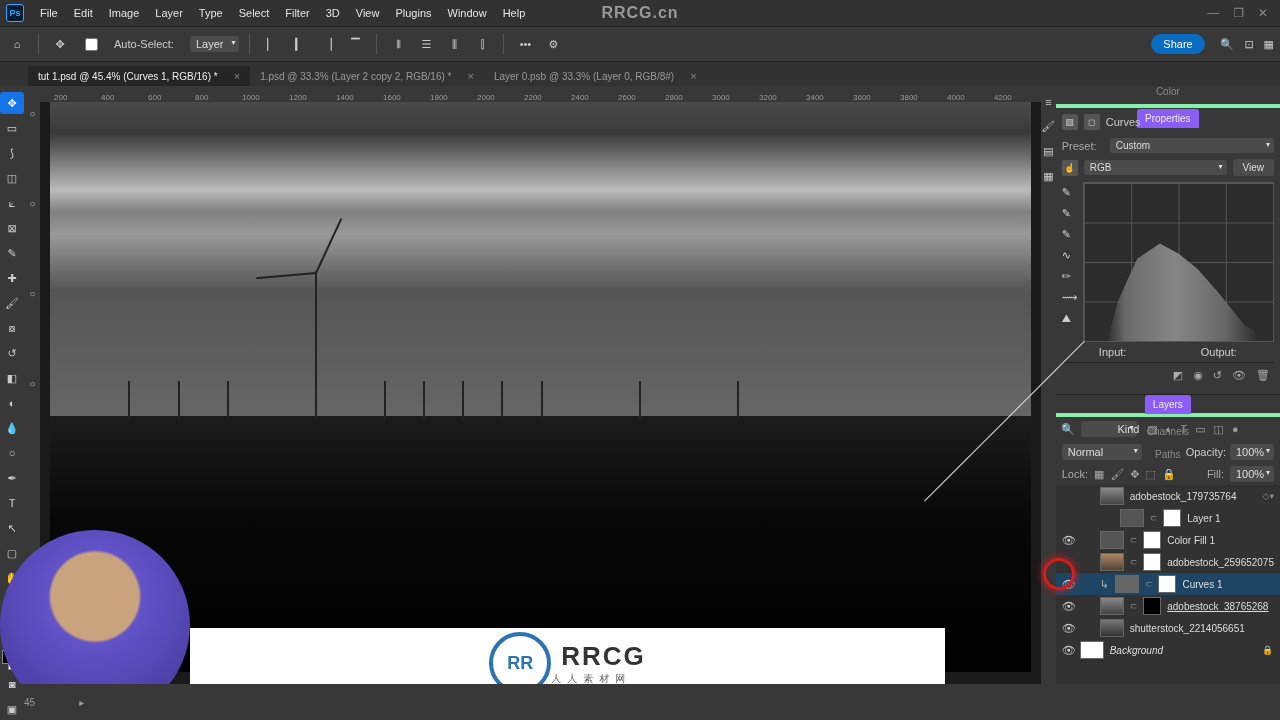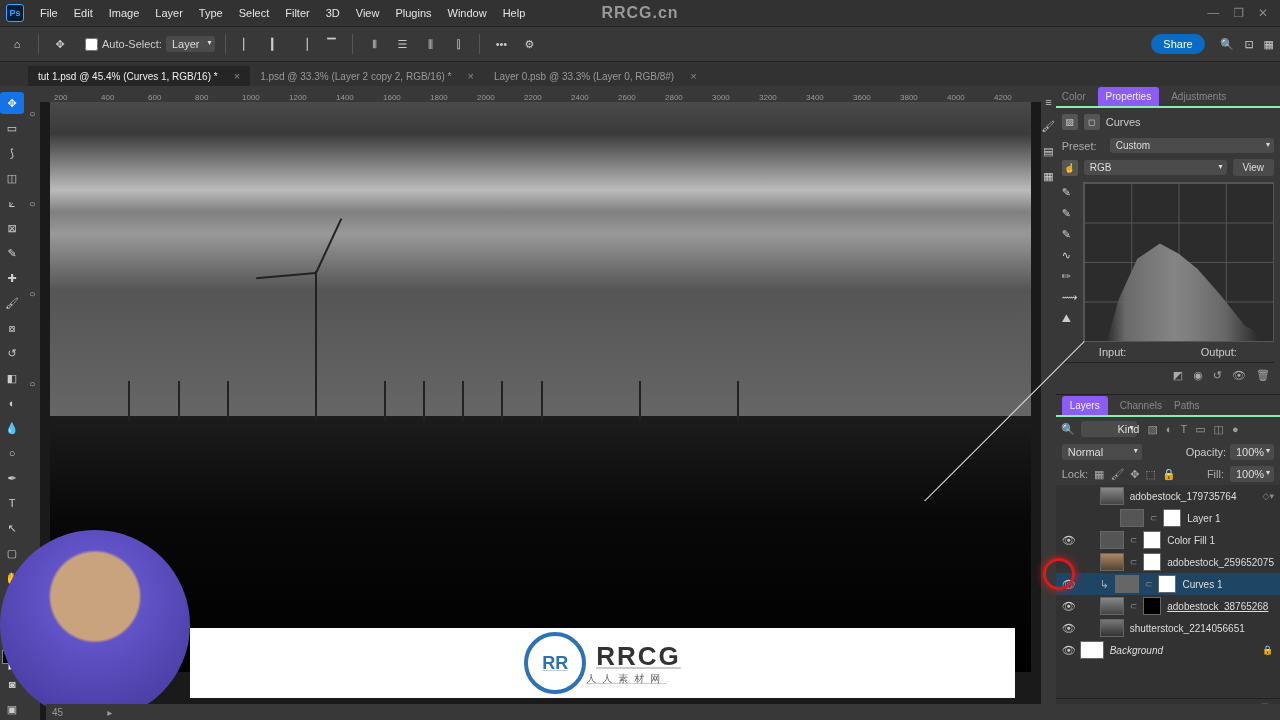--- a/index.html
+++ b/index.html
@@ -8,21 +8,21 @@
 
 .menubar { height:26px; background:#323232; display:flex; align-items:center; padding:0 6px; }
 .ps-logo { width:18px; height:18px; background:#001d34; border:1px solid #31a8ff; border-radius:3px; display:flex; align-items:center; justify-content:center; color:#31a8ff; font-weight:700; font-size:9px; margin-right:8px; }
 .menu-item { padding:0 8px; cursor:pointer; color:#e4e4e4; }
 .win-controls { margin-left:auto; display:flex; gap:14px; padding-right:6px; color:#888; font-size:12px; }
 .rrcg { position:absolute; left:50%; top:4px; transform:translateX(-50%); color:#999; font-size:16px; font-weight:700; letter-spacing:1px; }
 
 
 .options { height:36px; background:#383838; display:flex; align-items:center; padding:0 6px; gap:6px; border-top:1px solid #222; border-bottom:1px solid #222; }
 .opt-btn { width:22px; height:22px; display:flex; align-items:center; justify-content:center; color:#ccc; border-radius:3px; cursor:pointer; }
-.auto-select { display:flex; align-items:center; gap:4px; margin-left:8px; }
+.auto-select { display:flex; align-items:center; gap:16px; margin-left:8px; }
 .dropdown { background:#4b4b4b; padding:2px 16px 2px 6px; border-radius:3px; position:relative; cursor:pointer; color:#ddd; }
 .dropdown::after { content:'▾'; position:absolute; right:4px; top:2px; font-size:8px; }
 .opt-divider { width:1px; height:20px; background:#555; margin:0 4px; }
 .share-btn { margin-left:auto; background:#0a6bc2; color:#fff; padding:4px 12px; border-radius:20px; cursor:pointer; font-size:11px; }
 .right-icons { display:flex; gap:10px; margin-left:10px; color:#ccc; }
 
 
 .tabs { height:24px; background:#323232; display:flex; align-items:flex-end; padding-left:28px; }
 .tab { padding:4px 10px; color:#999; cursor:pointer; display:flex; align-items:center; gap:16px; font-size:10px; }
 .tab.active { background:#252525; color:#eee; }
@@ -56,21 +56,21 @@
 .t-big { height:150px; left:27%; }
 .t-big::before { height:60px; transform:rotate(25deg); top:-58px; }
 .t-big::after { height:60px; transform:rotate(-95deg); top:-58px; }
 .t-sm { height:40px; }
 
 
 .side-strip { width:28px; background:#383838; display:flex; flex-direction:column; align-items:center; gap:12px; padding-top:10px; }
 
 
 .rpanel { width:225px; background:#383838; display:flex; flex-direction:column; }
-.panel-tabs { height:22px; display:flex; align-items:center; padding:0 6px; gap:12px; border-bottom:2px solid #86efac; }
+.panel-tabs { height:22px; display:flex; align-items:center; padding:0 6px; gap:12px; border-bottom:4px solid #86efac;flex-direction:column; }
 .panel-tab { color:#888; cursor:pointer; font-size:10px; }
 .panel-tab.active { color:#eee; background:#8b5cf6; padding:4px 8px; border-radius:3px 3px 0 0; }
 
 .props { padding:6px; }
 .props-header { display:flex; align-items:center; gap:6px; margin-bottom:8px; }
 .prop-icon { width:16px; height:16px; background:#555; border-radius:2px; display:flex; align-items:center; justify-content:center; font-size:9px; }
 .row { display:flex; align-items:center; gap:6px; margin-bottom:6px; }
 .row label { color:#aaa; width:42px; }
 .row .dropdown { flex:1; font-size:10px; }
 .auto-btn { background:#4b4b4b; padding:3px 10px; border-radius:3px; cursor:pointer; color:#ddd; font-size:10px; }
@@ -107,26 +107,26 @@
 .lname { color:#ddd; font-size:10px; flex:1; overflow:hidden; text-overflow:ellipsis; white-space:nowrap; }
 .italic { font-style:italic; }
 .lock-i { color:#888; font-size:9px; }
 .smart-i { margin-left:auto; color:#888; font-size:9px; }
 .red-ring { position:absolute; width:32px; height:32px; border:3px solid #d61c1c; border-radius:50%; left:1043px; top:558px; box-shadow:0 0 8px #d61c1c; pointer-events:none; }
 
 .layer-footer { height:22px; background:#323232; display:flex; align-items:center; justify-content:flex-end; gap:10px; padding:0 8px; border-top:1px solid #222; color:#999; }
 
 
 .presenter { position:absolute; left:0; bottom:0; width:190px; height:190px; border-radius:50%; background:radial-gradient(circle at 50% 35%,#c9a27e 0%,#c9a27e 28%,#6253c8 30%,#4a3da3 80%); overflow:hidden; }
-.whitebar { position:absolute; left:190px; bottom:22px; height:70px; width:825px; background:#fff; display:flex; align-items:center; justify-content:center;text-decoration:underline; }
+.whitebar { position:absolute; left:190px; bottom:22px; height:70px; width:755px; background:#fff; display:flex; align-items:center; justify-content:center; }
 .logo-circle { width:62px; height:62px; border:4px solid #2b73b5; border-radius:50%; display:flex; align-items:center; justify-content:center; color:#2b73b5; font-weight:800; font-size:18px; }
 .logo-text { margin-left:10px; color:#333; font-weight:800; font-size:26px; letter-spacing:2px; }
 .logo-sub { color:#666; font-size:10px; letter-spacing:6px; }
 
-.statusbar { position:absolute; bottom:0; left:46px; right:0; height:16px; background:#383838; display:flex; align-items:center; padding:0 6px; color:#999; font-size:10px;gap:34px; }
+.statusbar { position:absolute; bottom:0; left:18px; right:0; height:36px; background:#383838; display:flex; align-items:center; padding:0 6px; color:#999; font-size:10px;gap:34px; }
 </style>
 </head>
 <body>
 
 <div class="menubar">
   <div class="ps-logo">Ps</div>
   <div class="menu-item">File</div>
   <div class="menu-item">Edit</div>
   <div class="menu-item">Image</div>
   <div class="menu-item">Layer</div>

